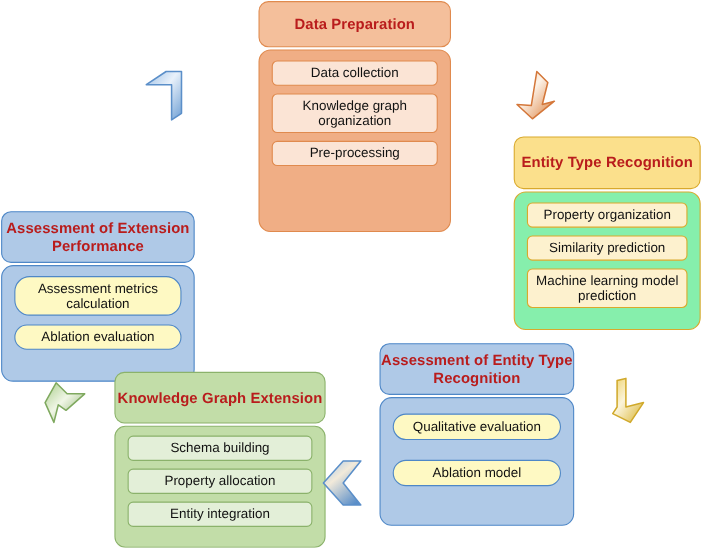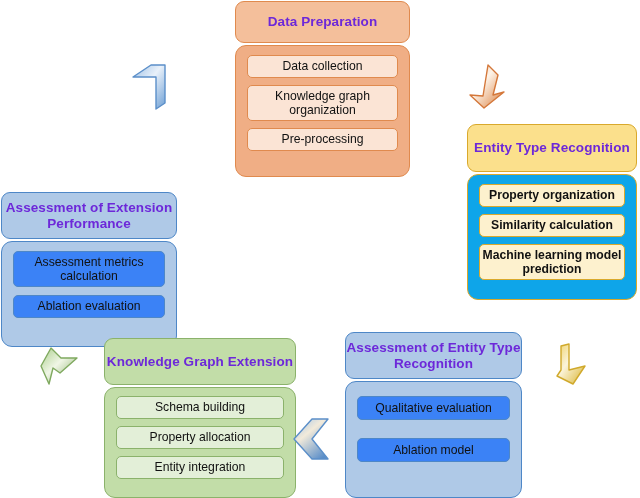--- a/index.html
+++ b/index.html
@@ -38,21 +38,21 @@
     border-radius: 9px;
     border-width: 1.5px;
     border-style: solid;
     display: flex;
     align-items: center;
     justify-content: center;
     text-align: center;
     font-weight: bold;
     font-size: 13.5px;
     line-height: 1.18;
-    color: #6d28d9;
+    color: #b91c1c;
     letter-spacing: 0.1px;
     z-index: 3;
   }
 
   .body {
     position: absolute;
     left: 0;
     right: 0;
     box-sizing: border-box;
     border-radius: 11px;
@@ -78,35 +78,35 @@
     color: #111111;
     width: calc(100% - 22px);
   }
 
   
   .t-orange .hdr { background: #F4BF9B; border-color: #E08A4E; }
   .t-orange .body { background: #F0AE85; border-color: #E08A4E; }
   .t-orange .item { background: #FBE4D5; border-color: #E08A4E; }
 
   .t-yellow .hdr { background: #FBE08C; border-color: #D9A92C; }
-  .t-yellow .body { background: #0ea5e9; border-color: #D9A92C; font-weight: bold; }
+  .t-yellow .body { background: #86efac; border-color: #D9A92C; }
   .t-yellow .item { background: #FDF1CE; border-color: #D9A92C; }
 
   .t-blue .hdr { background: #AFC9E7; border-color: #4E87C7; }
   .t-blue .body { background: #AFC9E7; border-color: #4E87C7; }
-  .t-blue .item { background: #3b82f6; border-color: #4E87C7; }
+  .t-blue .item { background: #fef9c3; border-color: #4E87C7; border-radius: 14px; }
 
   .t-green .hdr { background: #C2DDA8; border-color: #8BB26B; }
-  .t-green .body { background: #C2DDA8; border-color: #8BB26B; }
+  .t-green .body { background: #C2DDA8; border-color: #8BB26B; border-radius: 10px; }
   .t-green .item { background: #E3EFD8; border-color: #8BB26B; }
 
   
   #blk-data-preparation { left: 235px; top: 1px;   width: 175px; height: 176px; }
   #blk-data-preparation .hdr  { height: 42px; }
-  #blk-data-preparation .body { top: 44px; height: 132px; padding-top: 9px; gap: 7px; }
+  #blk-data-preparation .body { top: 44px; height: 166px; padding-top: 9px; gap: 7px; }
   #blk-data-preparation .item:nth-child(1) { height: 23px; }
   #blk-data-preparation .item:nth-child(2) { height: 36px; }
   #blk-data-preparation .item:nth-child(3) { height: 23px; }
 
   #blk-entity-type-recognition { left: 467px; top: 124px; width: 170px; height: 176px; }
   #blk-entity-type-recognition .hdr  { height: 48px; }
   #blk-entity-type-recognition .body { top: 50px; height: 126px; padding-top: 9px; gap: 7px; }
   #blk-entity-type-recognition .item:nth-child(1) { height: 23px; }
   #blk-entity-type-recognition .item:nth-child(2) { height: 23px; }
   #blk-entity-type-recognition .item:nth-child(3) { height: 36px; }
@@ -115,21 +115,21 @@
   #blk-assessment-extension .hdr  { height: 47px; }
   #blk-assessment-extension .body { top: 49px; height: 106px; padding-top: 9px; gap: 8px; }
   #blk-assessment-extension .item:nth-child(1) { height: 36px; }
   #blk-assessment-extension .item:nth-child(2) { height: 23px; }
 
   #blk-knowledge-graph-extension { left: 104px; top: 338px; width: 192px; height: 160px; }
   #blk-knowledge-graph-extension .hdr  { height: 47px; }
   #blk-knowledge-graph-extension .body { top: 49px; height: 111px; padding-top: 8px; gap: 7px; }
   #blk-knowledge-graph-extension .item { height: 23px; }
 
-  #blk-assessment-entity-type { left: 345px; top: 332px; width: 177px; height: 144px; text-decoration: underline; }
+  #blk-assessment-entity-type { left: 345px; top: 312px; width: 177px; height: 144px; text-decoration: underline; }
   #blk-assessment-entity-type .hdr  { height: 47px; }
   #blk-assessment-entity-type .body { top: 49px; height: 117px; padding-top: 14px; gap: 18px; }
   #blk-assessment-entity-type .item { height: 24px; }
 
   
   .arrow {
     position: absolute;
     z-index: 4;
   }
   #arrow-top-left      { left: 131px; top: 63px;  width: 42px; height: 48px; }
@@ -149,21 +149,21 @@
       <div class="item">Data collection</div>
       <div class="item">Knowledge graph organization</div>
       <div class="item">Pre-processing</div>
     </div>
   </div>
 
   <div class="block t-yellow" id="blk-entity-type-recognition">
     <div class="hdr">Entity Type Recognition</div>
     <div class="body">
       <div class="item">Property organization</div>
-      <div class="item">Similarity calculation</div>
+      <div class="item">Similarity prediction</div>
       <div class="item">Machine learning model prediction</div>
     </div>
   </div>
 
   <div class="block t-blue" id="blk-assessment-entity-type">
     <div class="hdr">Assessment of Entity Type Recognition</div>
     <div class="body">
       <div class="item">Qualitative evaluation</div>
       <div class="item">Ablation model</div>
     </div>

